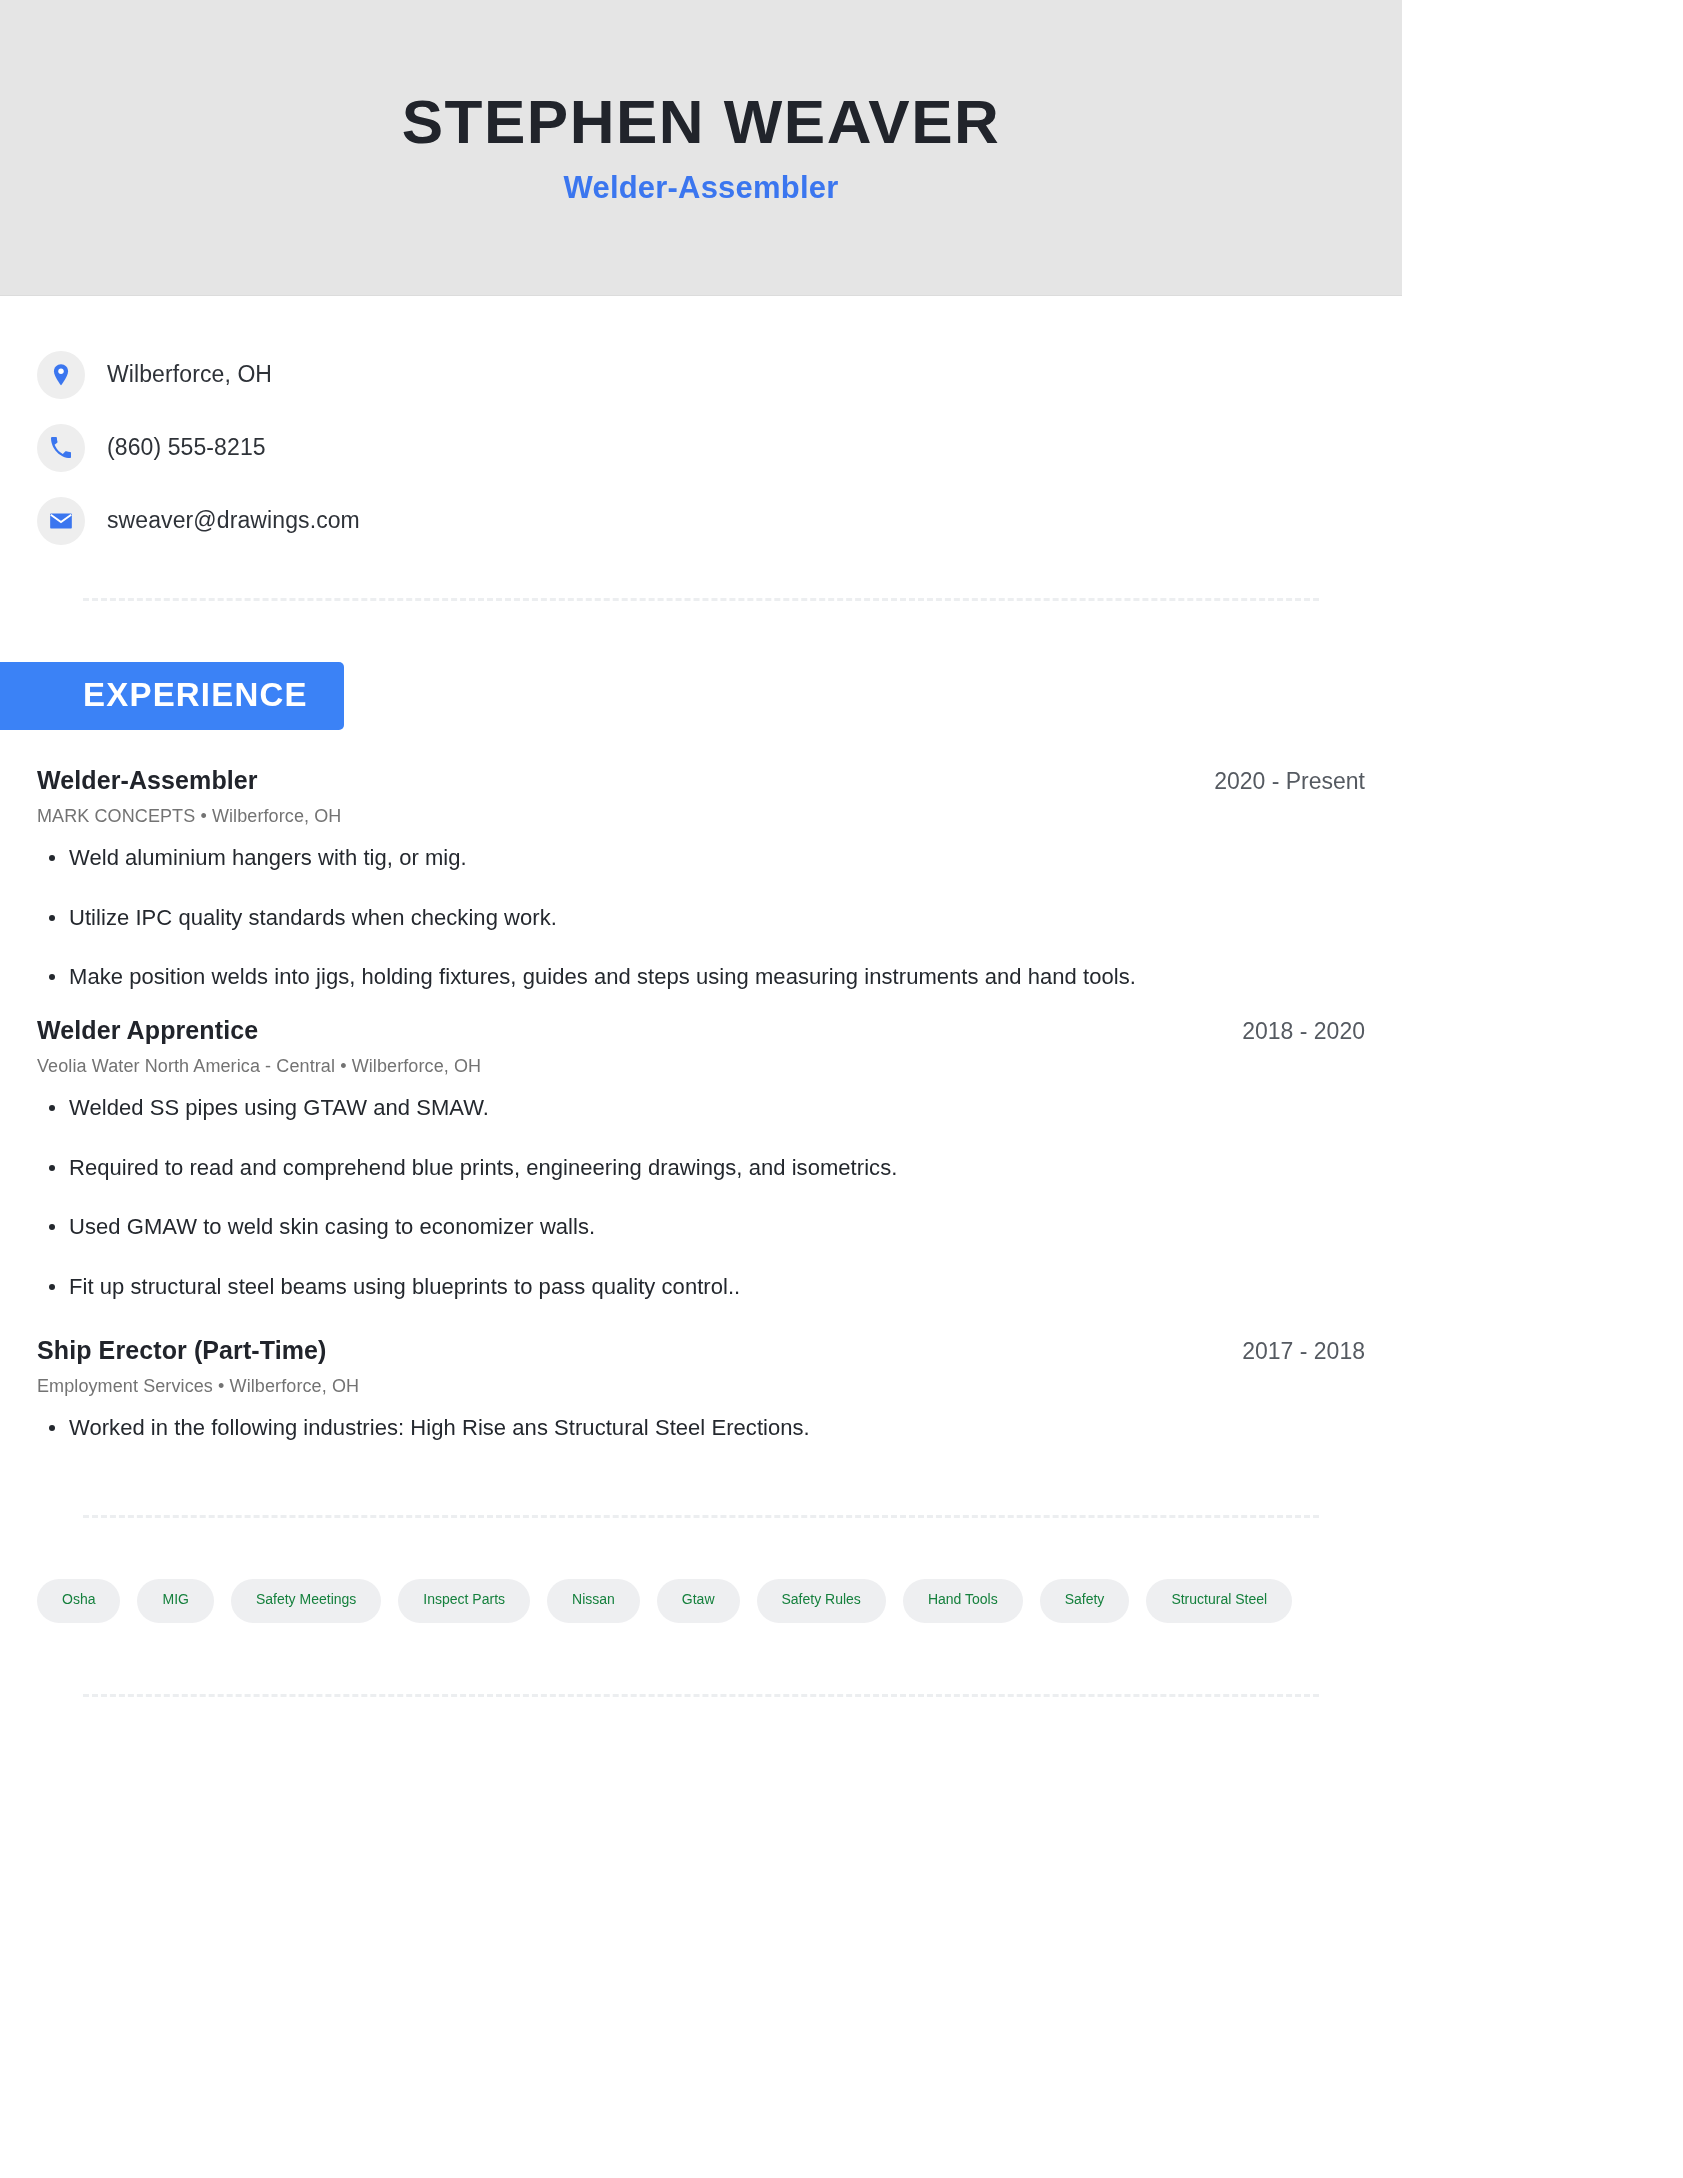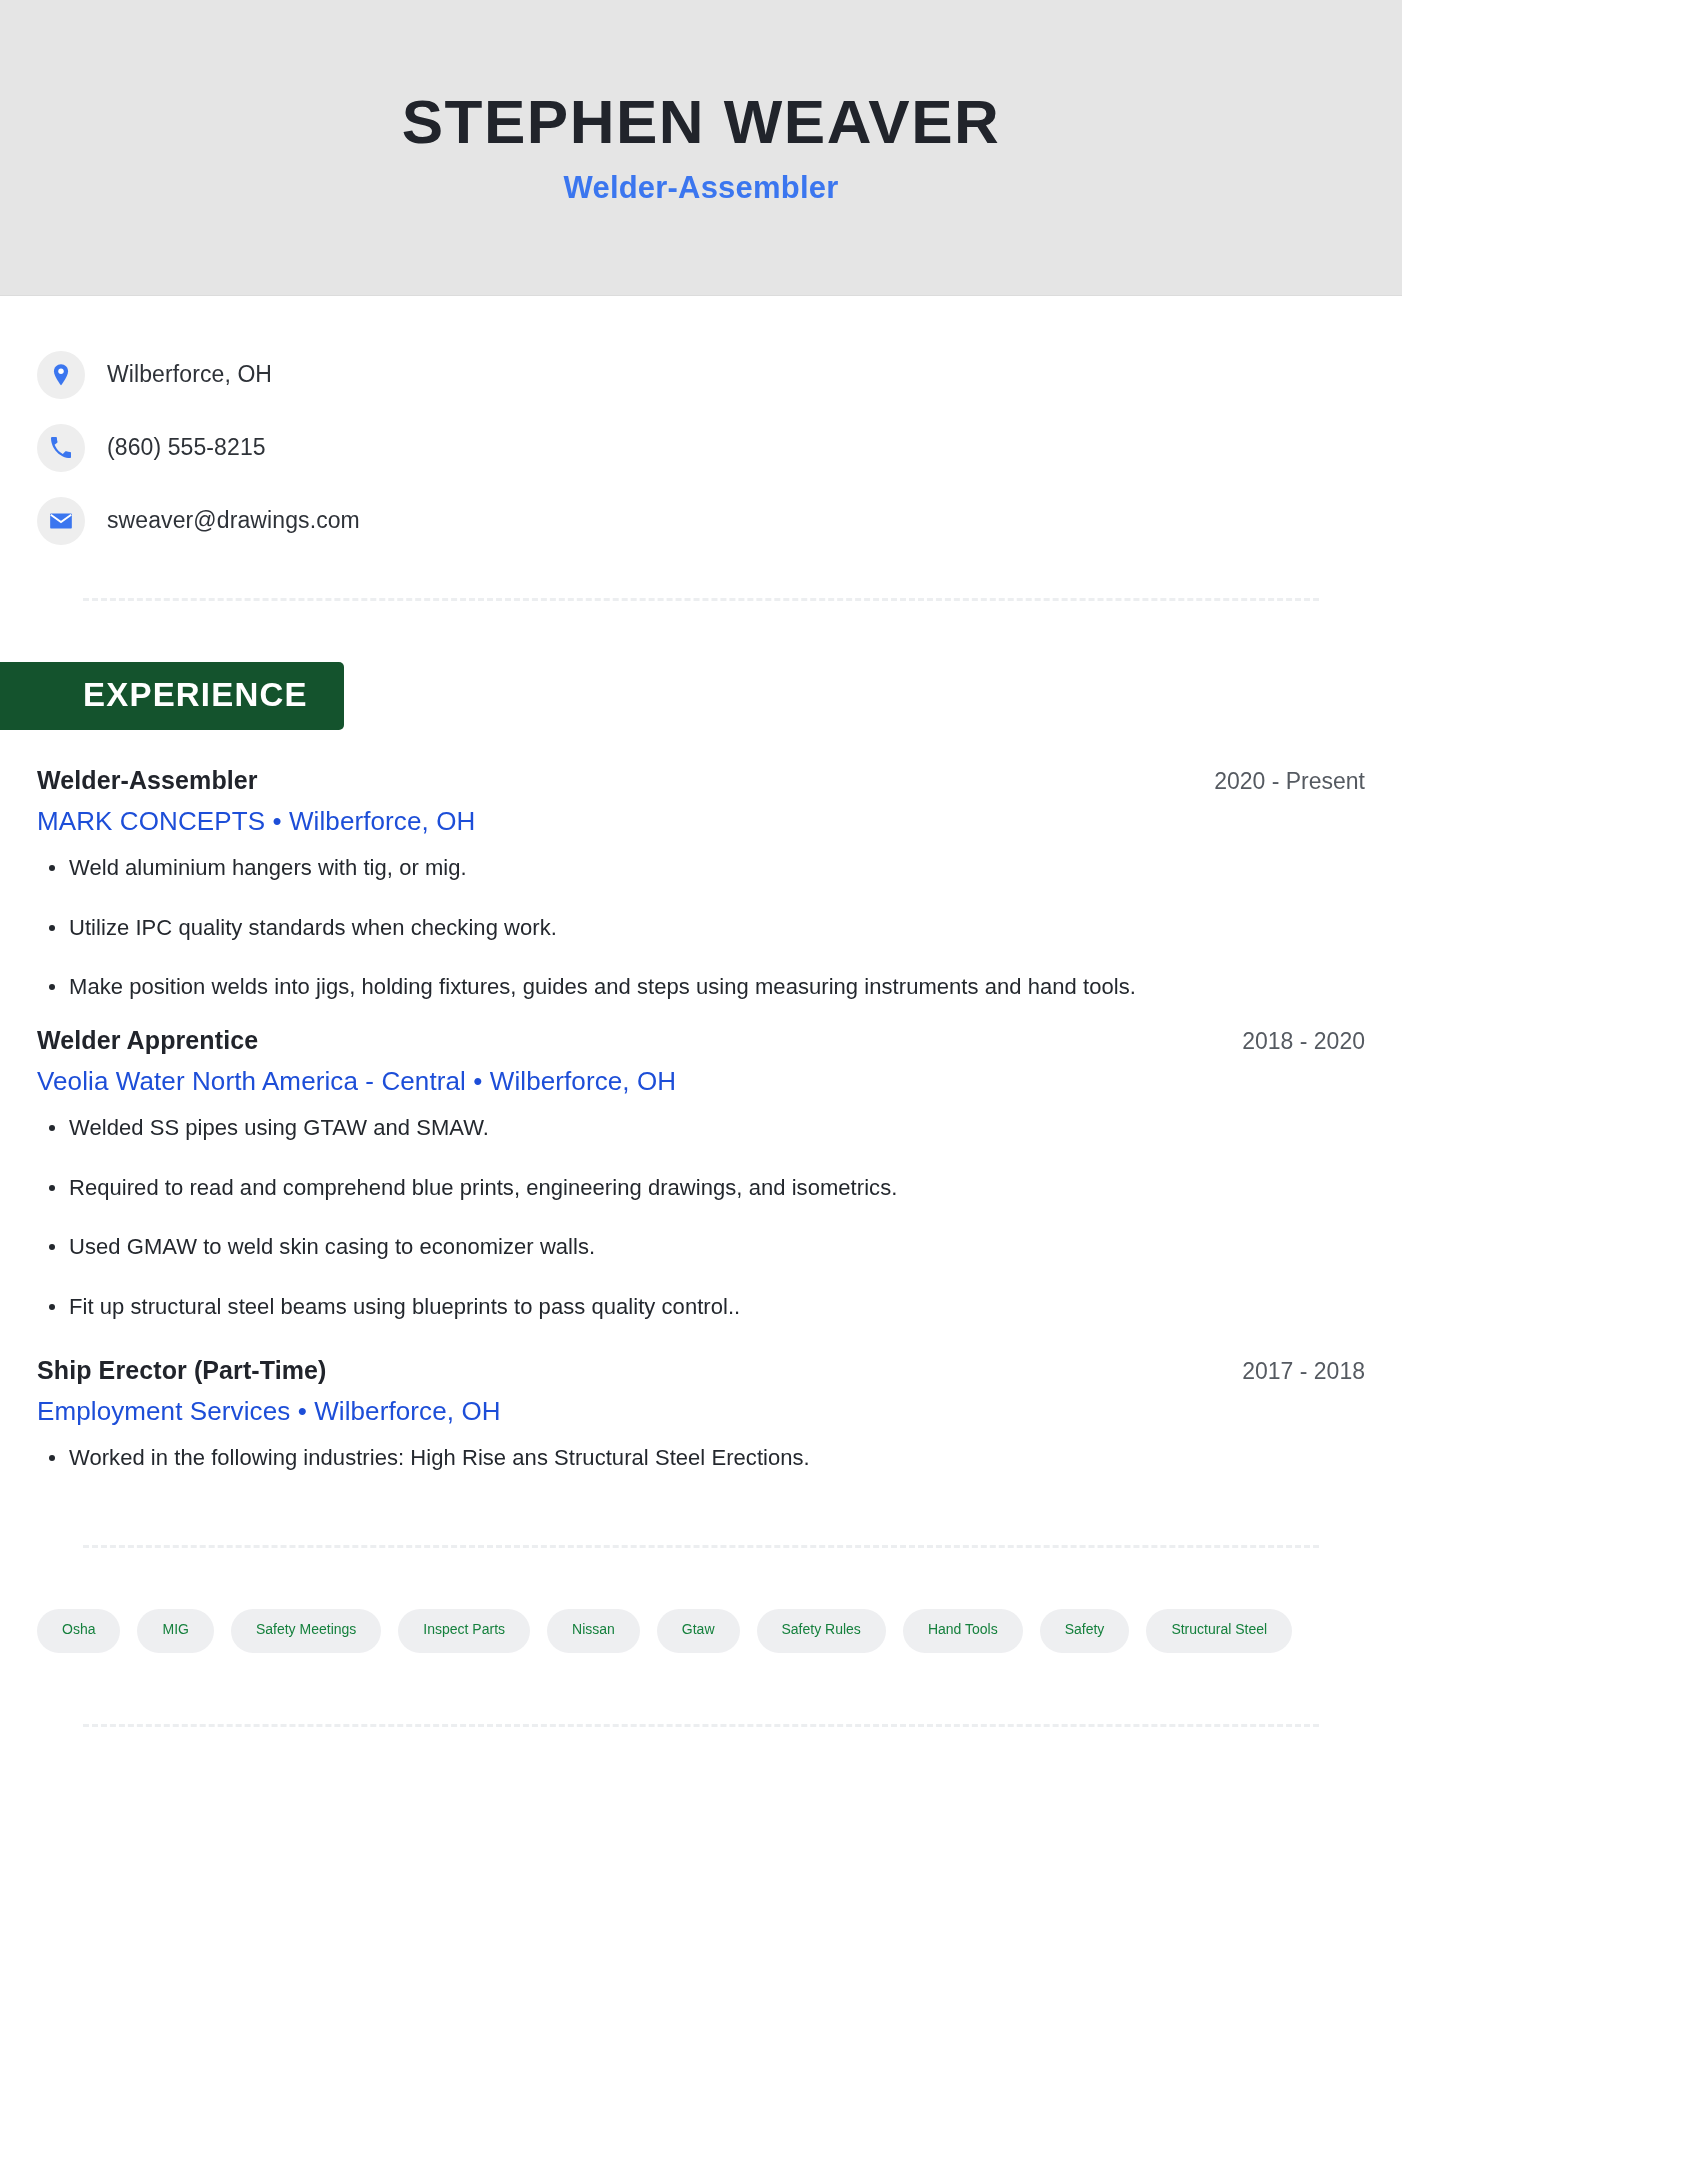--- a/index.html
+++ b/index.html
@@ -88,21 +88,21 @@
   
   .divider {
     height: 0;
     border-top: 3px dashed #eceef0;
     width: 100%;
   }
   .divider-wrap { padding: 0 83px; box-sizing: border-box; }
 
   
   .section-banner {
-    background: #14532d;
+    background: #3b82f6;
     color: #ffffff;
     display: inline-block;
     font-size: 33px;
     font-weight: 700;
     letter-spacing: 1.2px;
     text-transform: uppercase;
     padding: 14px 36px 16px 83px;
     border-top-right-radius: 5px;
     border-bottom-right-radius: 5px;
     line-height: 1.15;
@@ -123,22 +123,22 @@
     color: #21242b;
     letter-spacing: 0.1px;
   }
   .job-dates {
     font-size: 23px;
     color: #555a61;
     white-space: nowrap;
     padding-left: 24px;
   }
   .job-meta {
-    font-size: 26px;
-    color: #1d4ed8;
+    font-size: 18px;
+    color: #737373;
     margin-top: 11px;
     letter-spacing: 0.1px;
   }
   ul.bullets {
     list-style: none;
     margin: 16px 0 0 0;
     padding: 0;
   }
   ul.bullets li {
     position: relative;

